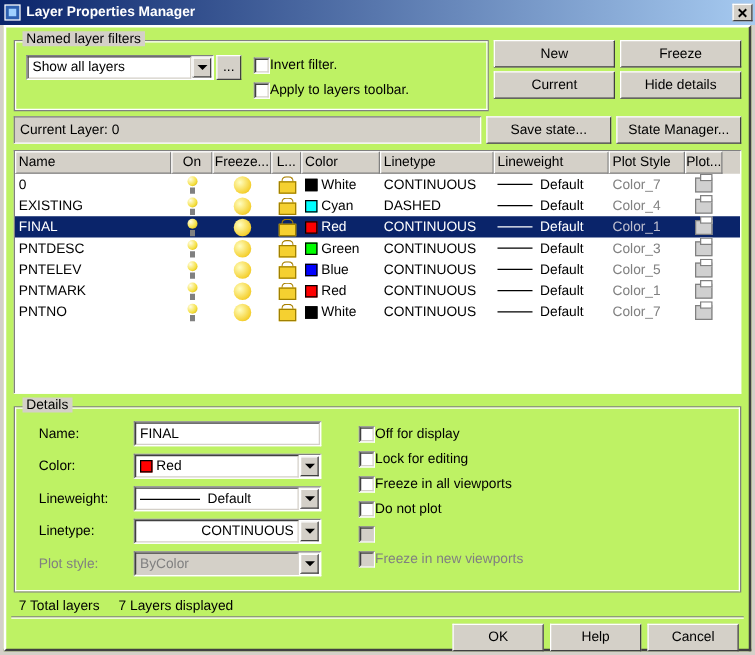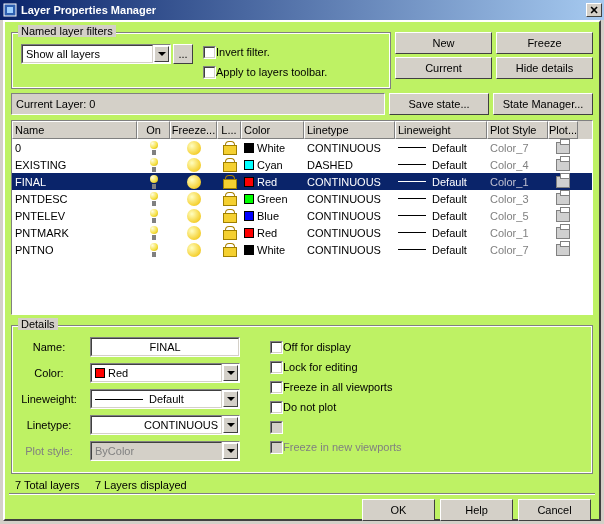--- a/index.html
+++ b/index.html
@@ -40,21 +40,21 @@
   .c-col{width:63px;} .c-lt{width:91px;} .c-lw{width:92px;} .c-ps{width:61px;} .c-pl{width:30px; justify-content:center;}
   .dimps { color:#808080; } .trow.sel .dimps{color:#c0c0d0;}
   .swatch{width:10px;height:10px; border:1px solid #000; display:inline-block;}
   .bulb{width:12px;height:14px; position:relative;} .bulb::before{content:""; position:absolute; top:0; left:2px; width:8px; height:8px; border-radius:50%; background:radial-gradient(circle at 30% 30%, #fffde0, #f5e040 60%, #c8a000);} .bulb::after{content:"";position:absolute; bottom:0; left:4px; width:4px; height:5px; background:#808080;}
   .sun{width:14px;height:14px; border-radius:50%; background:radial-gradient(circle at 35% 35%, #fffec0, #f5d030 70%, #c8a000); box-shadow:0 0 0 0 transparent;}
   .lock{width:12px;height:14px; position:relative;} .lock::before{content:"";position:absolute;top:0;left:2px;width:8px;height:6px;border:1.5px solid #a88000;border-bottom:none;border-radius:4px 4px 0 0;} .lock::after{content:"";position:absolute;bottom:0;left:0;width:12px;height:8px;background:#f5d030;border:1px solid #a08000;}
   .lwline{width:28px;height:1px;background:#000;display:inline-block;} .trow.sel .lwline{background:#fff;}
   .printer{width:14px;height:12px; background:#d0d0d0; border:1px solid #808080; position:relative;} .printer::before{content:"";position:absolute;top:-4px;left:3px;width:8px;height:4px;background:#fff;border:1px solid #808080;}
   .tri{width:0;height:0;border-left:4px solid transparent;border-right:4px solid transparent;border-top:4px solid #000;}
   .details { margin-top:10px; position:relative;}
-  .details .grp-inner { padding:10px 1px 12px; display:flex; gap:30px;text-align:center; }
+  .details .grp-inner { padding:10px 18px 12px; display:flex; gap:30px; }
   .dcol1 { display:grid; grid-template-columns:70px 150px; gap:6px 6px; align-items:center;}
   .dcol2 { display:flex; flex-direction:column; gap:4px; padding-top:2px;}
   .textinput { height:20px; background:#fff; border:1px solid; border-color:#808080 #fff #fff #808080; display:flex; align-items:center;}
   .textinput > div { border:1px solid; border-color:#404040 #d4d0c8 #d4d0c8 #404040; flex:1; padding:2px 3px;}
   .lbl.disabled{color:#808080;}
   .status{padding:5px 4px 2px;}
   .btmbtns{display:flex; justify-content:flex-end; gap:5px; padding:4px 2px 0;}
   .btmbtns .btn{width:73px;}
   .lwsel{display:flex; align-items:center; width:100%;} .lwsel .line{flex:0 0 48px; height:1px; background:#000; margin-right:6px;}
   svg{display:block;}

